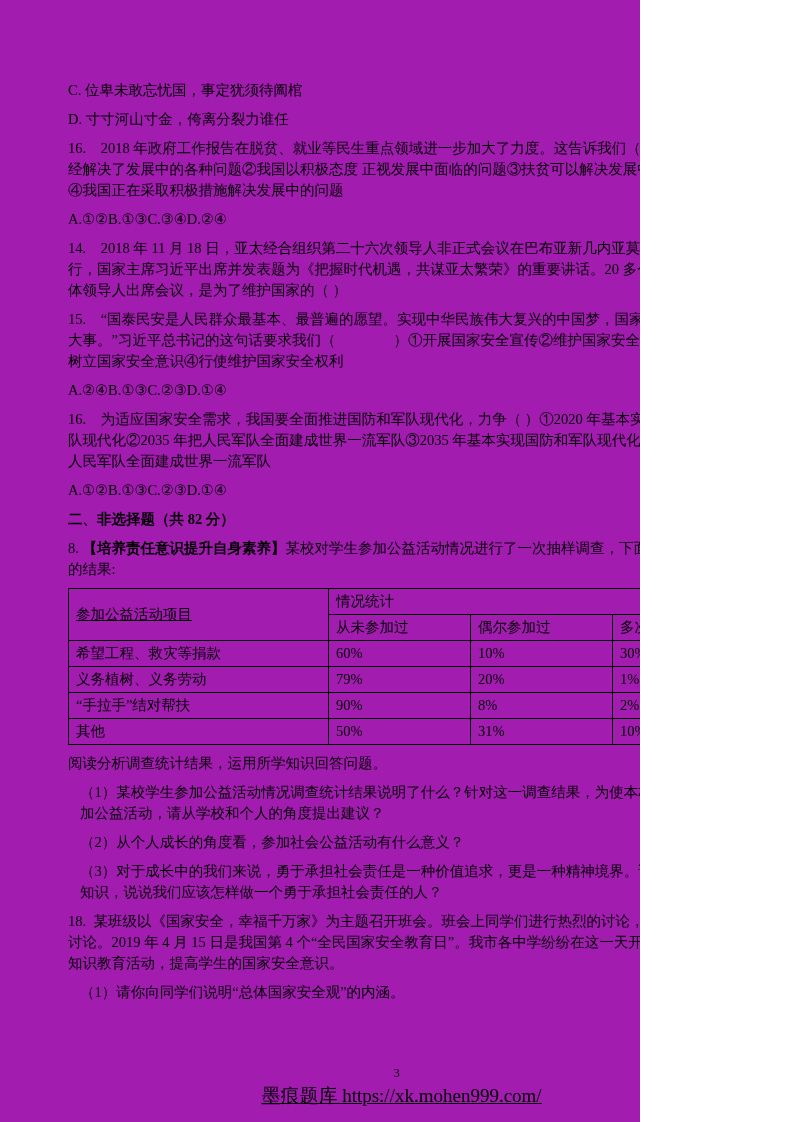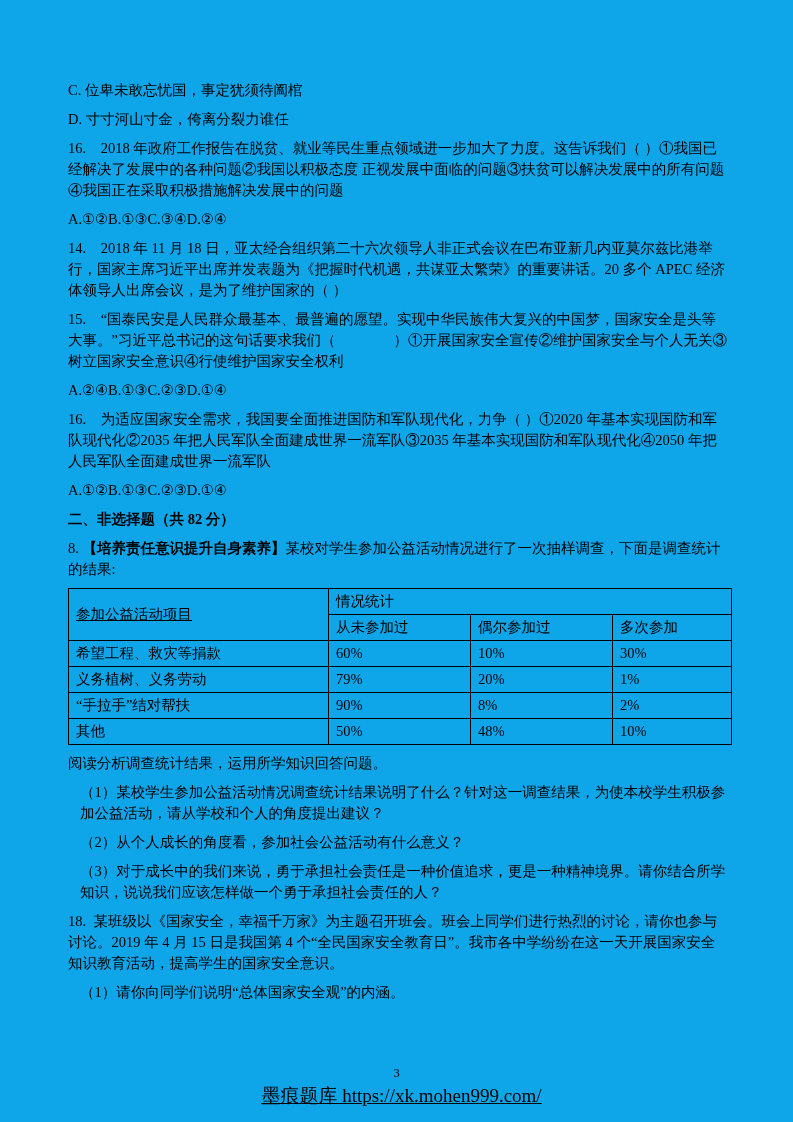--- a/index.html
+++ b/index.html
@@ -2,21 +2,21 @@
 <html><head>
 <meta charset="utf-8">
 <style>
   html, body { margin: 0; padding: 0; }
   body {
     width: 793px; height: 1122px;
     background: #ffffff;
     color: #000000;
     font-family: "Liberation Serif", "DejaVu Serif", serif;
   }
-  .page { position: relative; width: 793px; height: 1122px; overflow: hidden; background: #0ea5e9; }
+  .page { position: relative; width: 640px; height: 1122px; overflow: hidden; background: #a21caf; }
   .content { position: absolute; top: 80px; left: 68px; width: 661px; }
   .para {
     font-size: 14.5px;
     line-height: 21px;
     margin: 0 0 8px 0;
     white-space: pre-wrap;
     word-break: break-word;
   }
   .bold { font-weight: bold; }
   .subq { padding-left: 12px; }
@@ -94,21 +94,21 @@
         </tr>
         <tr>
           <td>“手拉手”结对帮扶</td>
           <td>90%</td>
           <td>8%</td>
           <td>2%</td>
         </tr>
         <tr>
           <td>其他</td>
           <td>50%</td>
-          <td>48%</td>
+          <td>31%</td>
           <td>10%</td>
         </tr>
       </tbody>
     </table>
 
     <p class="para">阅读分析调查统计结果，运用所学知识回答问题。</p>
 
     <p class="para subq">（1）某校学生参加公益活动情况调查统计结果说明了什么？针对这一调查结果，为使本校学生积极参加公益活动，请从学校和个人的角度提出建议？</p>
     <p class="para subq">（2）从个人成长的角度看，参加社会公益活动有什么意义？</p>
     <p class="para subq">（3）对于成长中的我们来说，勇于承担社会责任是一种价值追求，更是一种精神境界。请你结合所学知识，说说我们应该怎样做一个勇于承担社会责任的人？</p>

